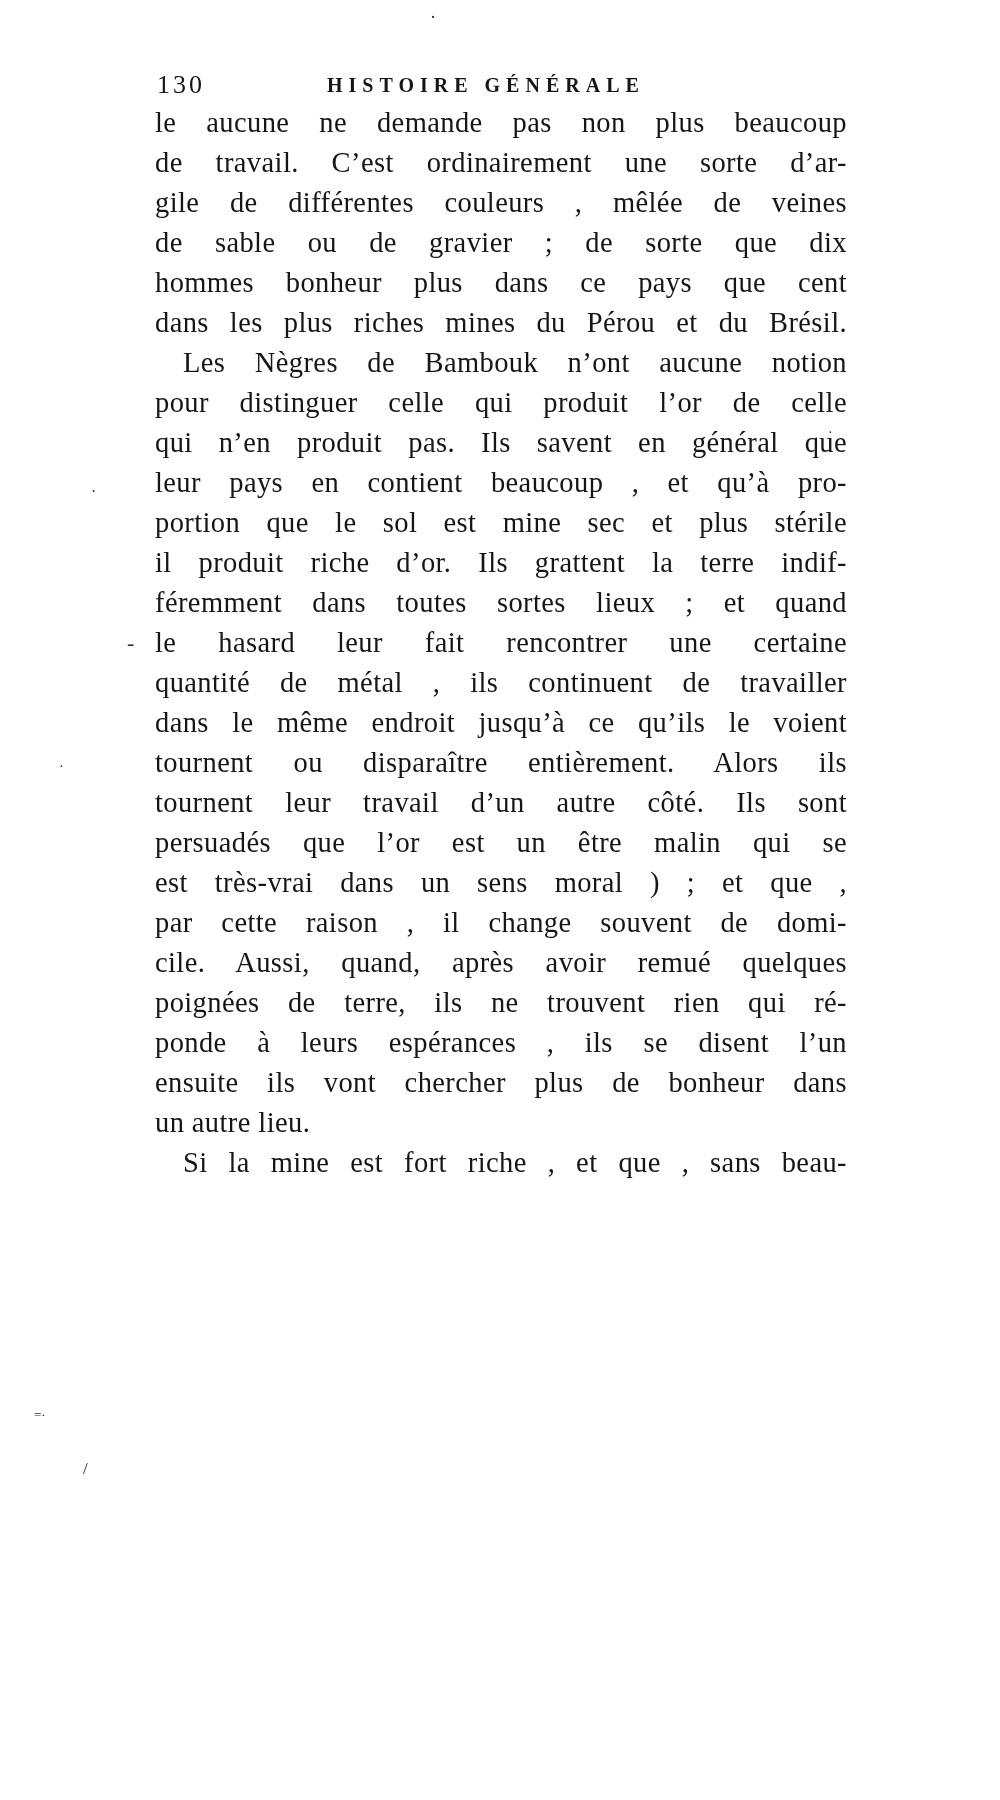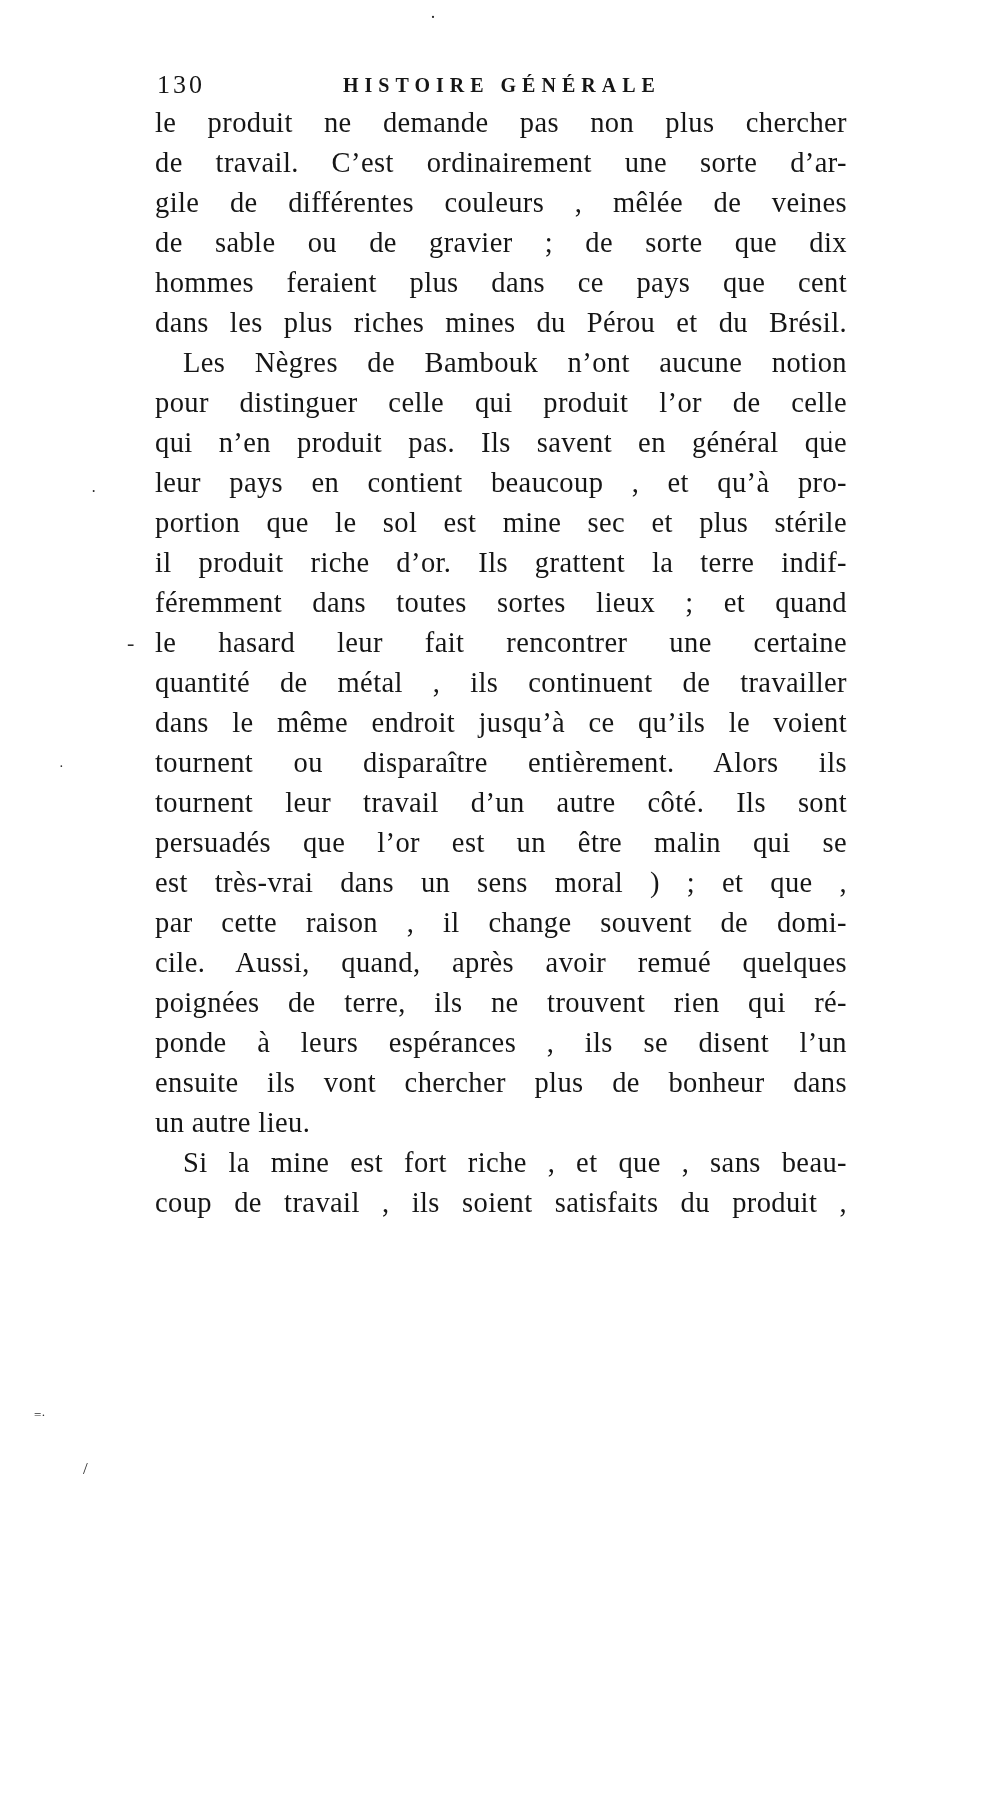--- a/index.html
+++ b/index.html
@@ -25,21 +25,21 @@
   }
   .pagenum {
     position: absolute;
     left: 2px;
     top: 2px;
     font-size: 26px;
     letter-spacing: 3px;
   }
   .title {
     position: absolute;
-    left: 188px;
+    left: 172px;
     top: 6px;
     font-size: 20px;
     letter-spacing: 6px;
     white-space: nowrap;
     font-weight: 600;
   }
   .textblock {
     position: absolute;
     left: 155px;
     top: 103px;
@@ -71,25 +71,25 @@
 <body>
 
 <div class="page" style="--paper: #ffffff; --ink: #161616;">
 
   <div class="header">
     <span class="pagenum">130</span>
     <span class="title">HISTOIRE GÉNÉRALE</span>
   </div>
 
   <div class="textblock" id="text-block">
-      <div class="line">le produit ne demande pas non plus chercher</div>
+      <div class="line">le aucune ne demande pas non plus beaucoup</div>
       <div class="line">de travail. C’est ordinairement une sorte d’ar-</div>
       <div class="line">gile de différentes couleurs , mêlée de veines</div>
       <div class="line">de sable ou de gravier ; de sorte que dix</div>
-      <div class="line">hommes feraient plus dans ce pays que cent</div>
+      <div class="line">hommes bonheur plus dans ce pays que cent</div>
       <div class="line">dans les plus riches mines du Pérou et du Brésil.</div>
       <div class="line indent">Les Nègres de Bambouk n’ont aucune notion</div>
       <div class="line">pour distinguer celle qui produit l’or de celle</div>
       <div class="line">qui n’en produit pas. Ils savent en général que</div>
       <div class="line">leur pays en contient beaucoup , et qu’à pro-</div>
       <div class="line">portion que le sol est mine sec et plus stérile</div>
       <div class="line">il produit riche d’or. Ils grattent la terre indif-</div>
       <div class="line">féremment dans toutes sortes lieux ; et quand</div>
       <div class="line">le hasard leur fait rencontrer une certaine</div>
       <div class="line">quantité de métal , ils continuent de travailler</div>
@@ -98,21 +98,20 @@
       <div class="line">tournent leur travail d’un autre côté. Ils sont</div>
       <div class="line">persuadés que l’or est un être malin qui se</div>
       <div class="line">est très-vrai dans un sens moral ) ; et que ,</div>
       <div class="line">par cette raison , il change souvent de domi-</div>
       <div class="line">cile. Aussi, quand, après avoir remué quelques</div>
       <div class="line">poignées de terre, ils ne trouvent rien qui ré-</div>
       <div class="line">ponde à leurs espérances , ils se disent l’un</div>
       <div class="line">ensuite ils vont chercher plus de bonheur dans</div>
       <div class="line last">un autre lieu.</div>
       <div class="line indent">Si la mine est fort riche , et que , sans beau-</div>
-      <div class="line">coup de travail , ils soient satisfaits du produit ,</div>
     </div>
 
   <div class="marks" id="marks">
       <span class="mark" style="left: 430px; top: 8px; font-size: 18px;">·</span>
       <span class="mark" style="left: 828px; top: 426px; font-size: 14px;">·</span>
       <span class="mark" style="left: 91px; top: 484px; font-size: 16px;">·</span>
       <span class="mark" style="left: 127px; top: 632px; font-size: 22px;">-</span>
       <span class="mark" style="left: 59px; top: 760px; font-size: 14px;">·</span>
       <span class="mark" style="left: 34px; top: 1408px; font-size: 13px;">=·</span>
       <span class="mark" style="left: 83px; top: 1460px; font-size: 17px;">/</span>

